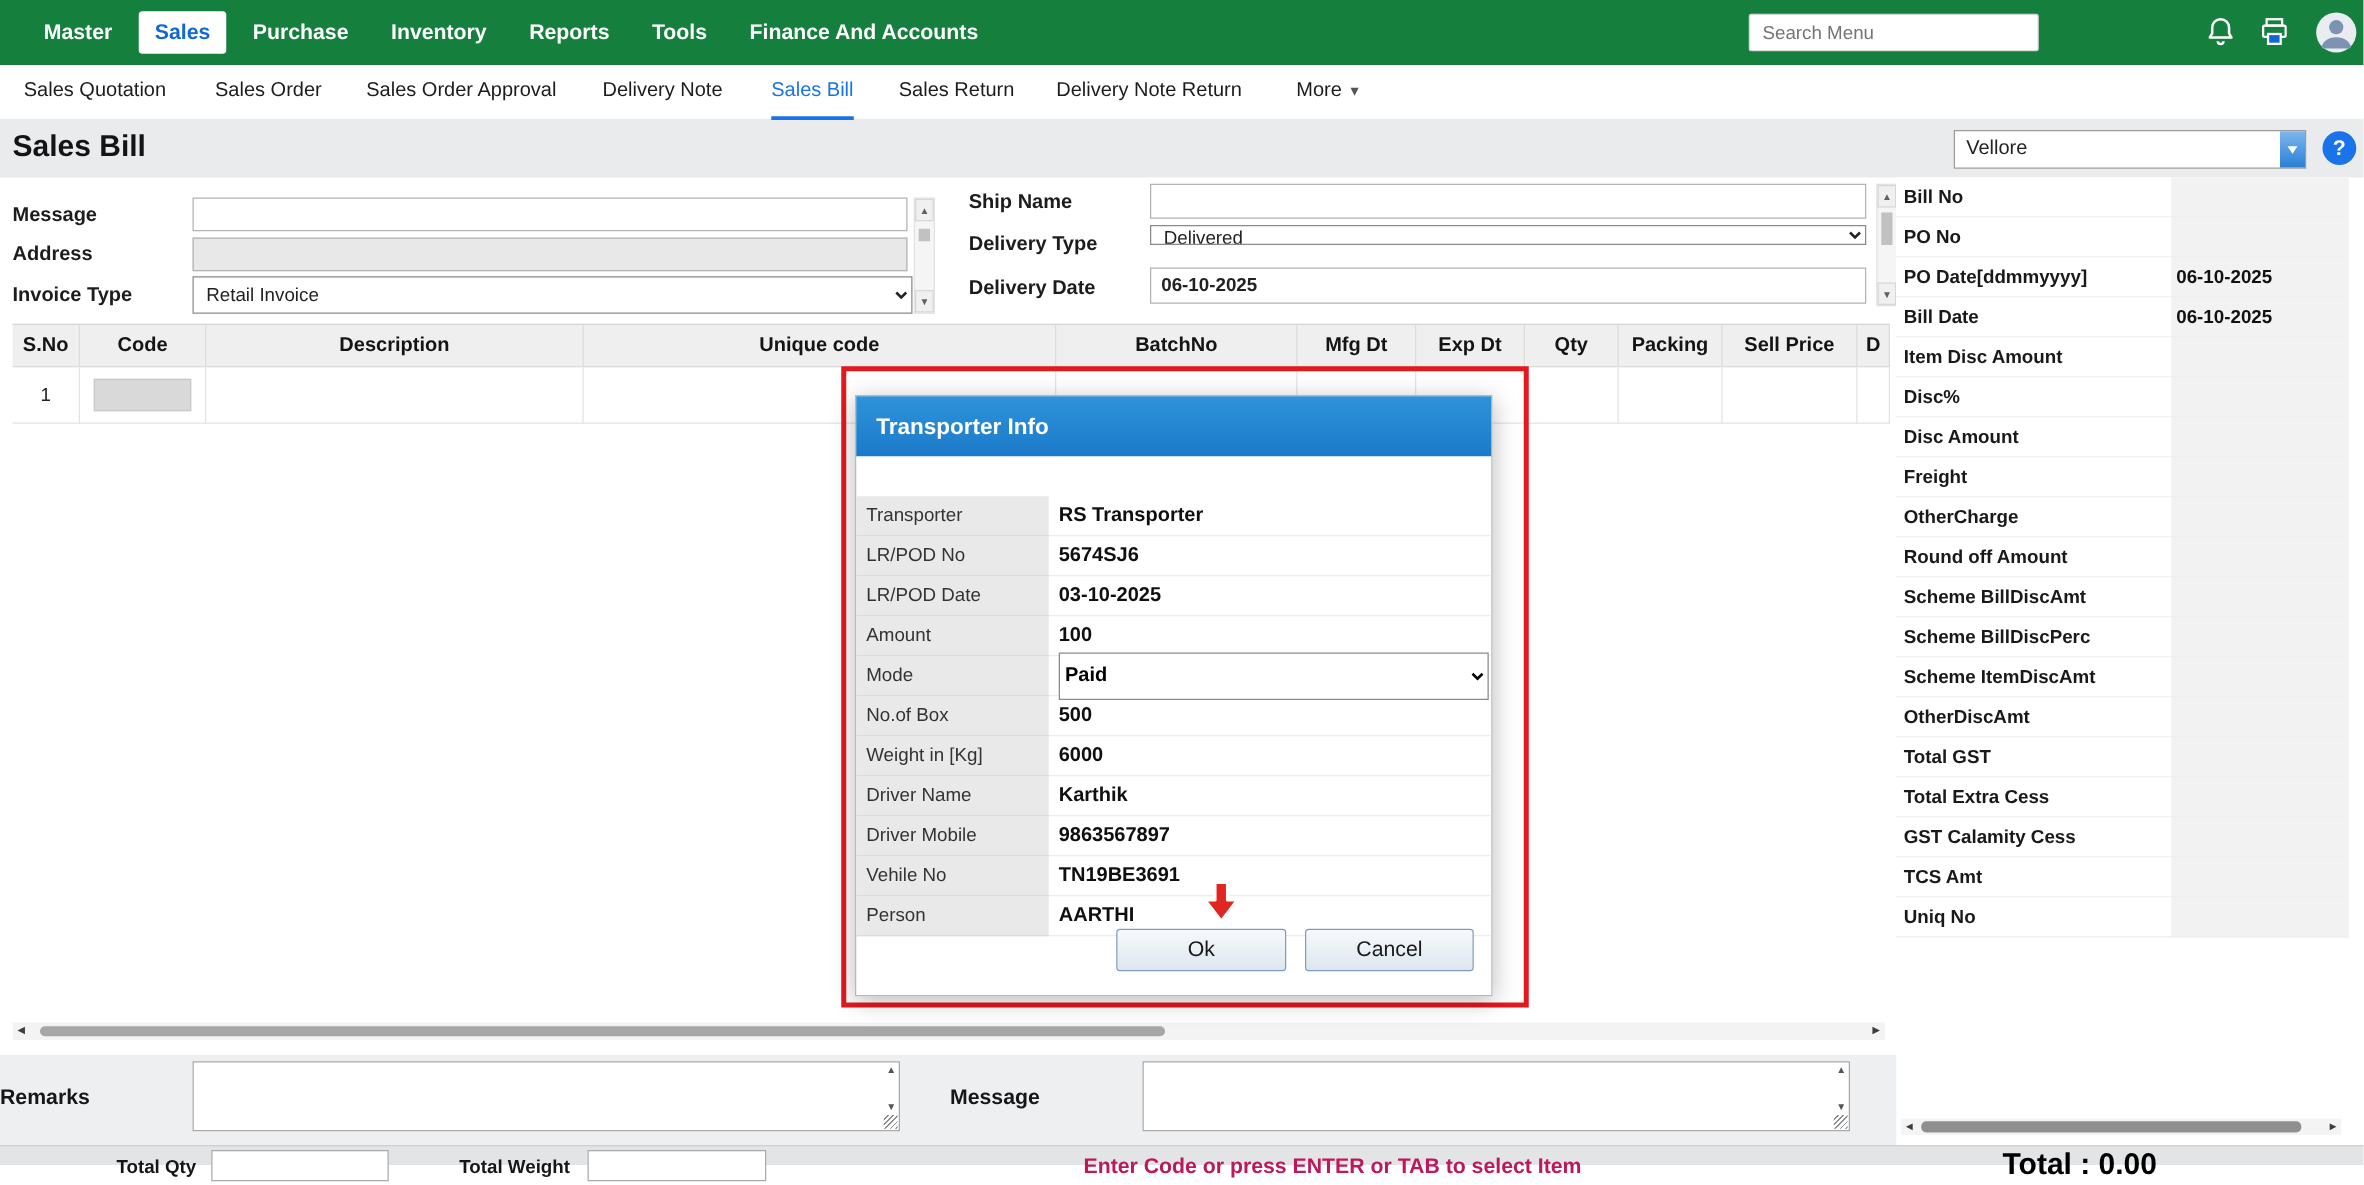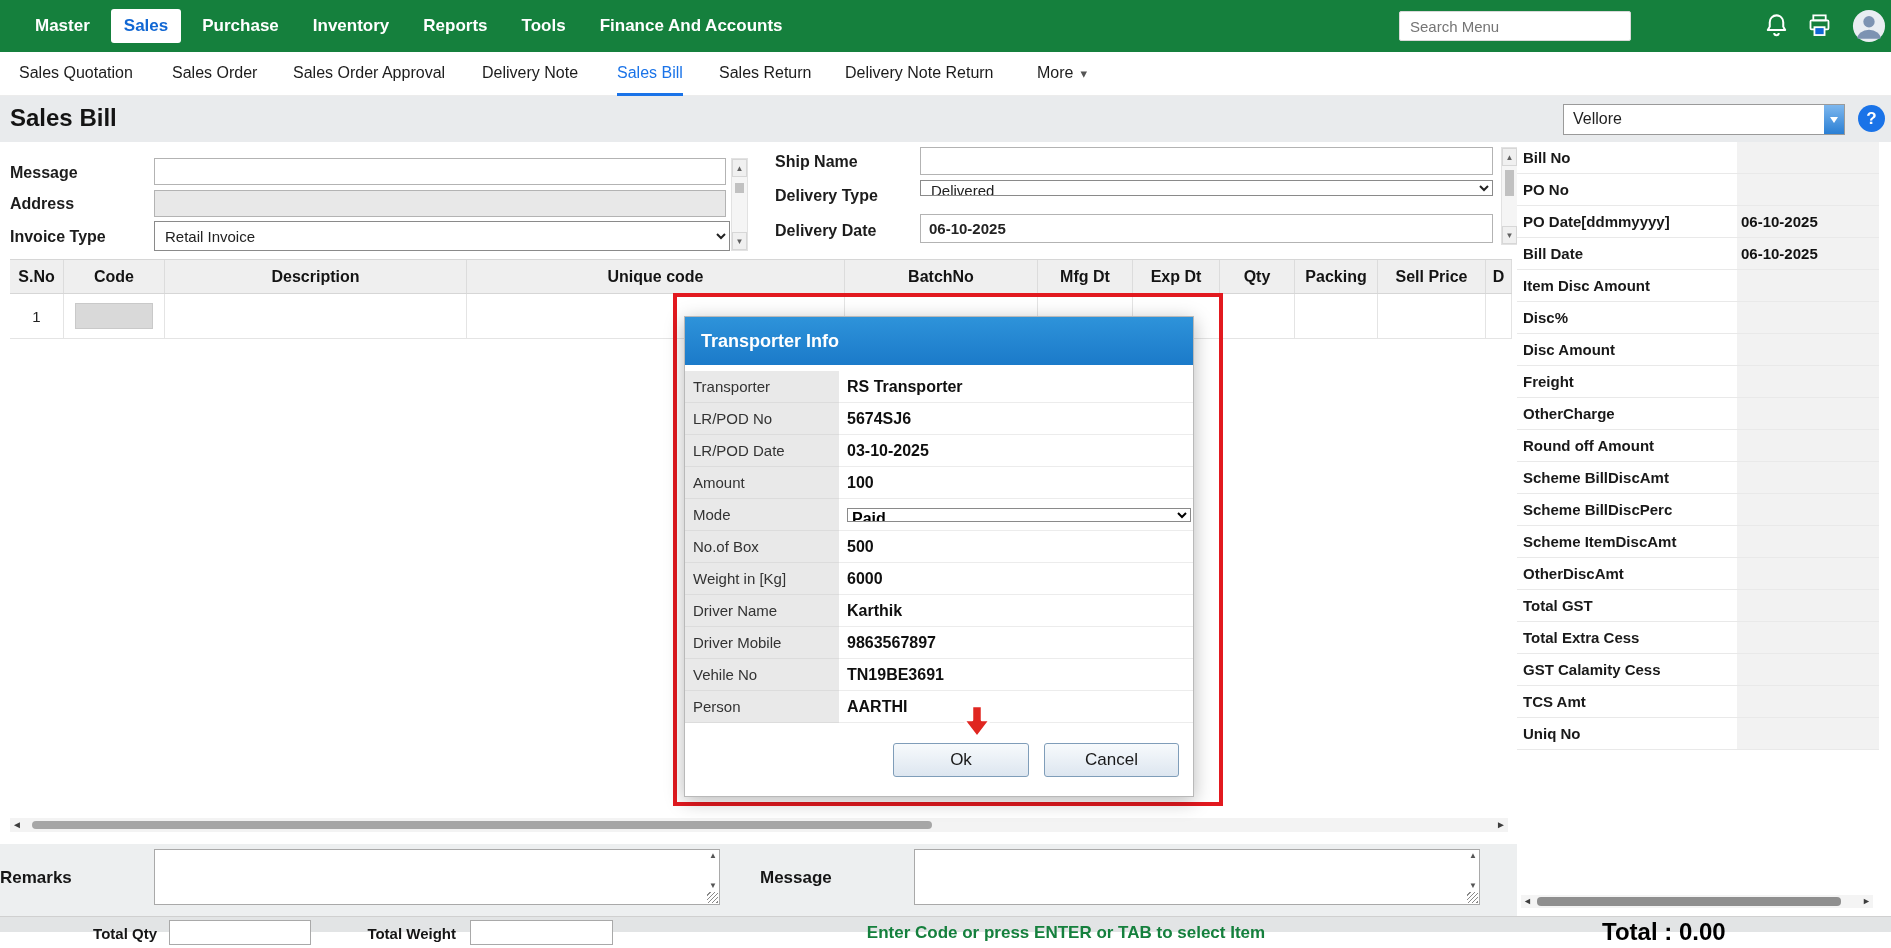--- a/index.html
+++ b/index.html
@@ -61,25 +61,25 @@
   
   .main-hscroll { position:absolute; left:10px; top:818px; width:1498px; height:14px; background:#f3f3f3; }
   .mh-arrow { position:absolute; top:0; font-size:10px; color:#3d3d3d; line-height:14px; cursor:pointer; }
   .mh-left { left:2px; } .mh-right { right:2px; }
   .mh-thumb { position:absolute; left:22px; top:3px; width:900px; height:8px; background:#a6a6a6; border-radius:4px; cursor:pointer; }
 
   
   .annotation { position:absolute; left:673px; top:293px; width:550px; height:513px; border:4px solid #e2191f; z-index:5; pointer-events:none; }
   .modal { position:absolute; left:684px; top:316px; width:510px; height:481px; background:#fff; border:1px solid #b9b9b9; box-shadow:0 4px 18px rgba(0,0,0,.28); z-index:6; }
   .modal-header { height:48px; background:linear-gradient(#2e93da,#1b7ac9); color:#fff; font-size:18px; font-weight:700; display:flex; align-items:center; padding-left:16px; }
-  .modal-body { padding-top:6px; }
+  .modal-body { padding-top:6px;margin-top:26px; }
   .mrow { display:flex; height:32px; }
   .mlabel { width:154px; background:#e9e9e9; border-bottom:1px solid #dcdcdc; font-size:15px; color:#333; display:flex; align-items:center; padding-left:8px; }
   .mvalue { flex:1; border-bottom:1px solid #ececec; display:flex; align-items:center; padding-left:8px; font-size:16px; font-weight:700; color:#0f0f0f; }
-  .mode-select { width:344px; height:14px; font-size:16px; font-weight:700; border:1px solid #8a8a8a; background:#fff; font-family:inherit; }
+  .mode-select { width:344px; height:38px; font-size:16px; font-weight:700; border:1px solid #8a8a8a; background:#fff; font-family:inherit; }
   .btn { position:absolute; height:34px; font-size:17px; color:#191919; background:linear-gradient(#f7fafc,#dde6f0); border:1px solid #7f9db9; border-radius:3px; text-align:center; line-height:32px; cursor:pointer; }
   .btn-ok { left:208px; top:426px; width:136px; }
   .btn-cancel { left:359px; top:426px; width:135px; }
   .red-arrow { position:absolute; left:957px; top:702px; z-index:7; pointer-events:none; }
 
   
   .rpanel { position:absolute; left:1517px; top:142px; width:362px; height:774px; background:#fff; }
   .prow { display:flex; height:32px; border-bottom:1px solid #e9e9e9; }
   .plabel { width:220px; font-size:15px; font-weight:600; color:#191919; display:flex; align-items:center; padding-left:6px; background:#fff; }
   .pvalue { flex:1; background:#f2f2f2; display:flex; align-items:center; font-size:15px; font-weight:600; color:#111; padding-left:4px; cursor:text; }
@@ -101,21 +101,21 @@
   .ta-down { position:absolute; right:2px; bottom:14px; font-size:8px; color:#555; cursor:pointer; }
   .ta-resize { position:absolute; right:1px; bottom:1px; width:11px; height:11px; background:repeating-linear-gradient(135deg, transparent 0 2px, #8a8a8a 2px 3px); cursor:nwse-resize; }
 
   .totals-row { position:absolute; left:0; top:916px; width:1891px; height:16px; background:#e2e4e5; border-top:1px solid #d0d0d0; }
   .tr-label { position:absolute; font-size:15px; font-weight:600; color:#161616; text-align:right; top:8px; }
   .tq-label { left:40px; width:117px; }
   .tw-label { left:350px; width:106px; }
   .tr-input { position:absolute; top:3px; height:25px; border:1px solid #a9a9a9; background:#fff; font-family:inherit; font-size:14px; padding:0 6px; }
   .tq-input { left:169px; width:142px; }
   .tw-input { left:470px; width:143px; }
-  .hint { position:absolute; left:770px; top:6px; width:592px; text-align:center; font-size:17px; font-weight:700; color:#15803d; }
+  .hint { position:absolute; left:770px; top:6px; width:592px; text-align:center; font-size:17px; font-weight:700; color:#be185d; }
   .grand-total { position:absolute; left:1602px; top:1px; font-size:24px; font-weight:700; color:#000; }
 </style>
 </head>
 <body>
 
 <div class="app">
 
   <header class="topnav">
     <div class="nav-items">
       <div class="nav-item">Master</div>

